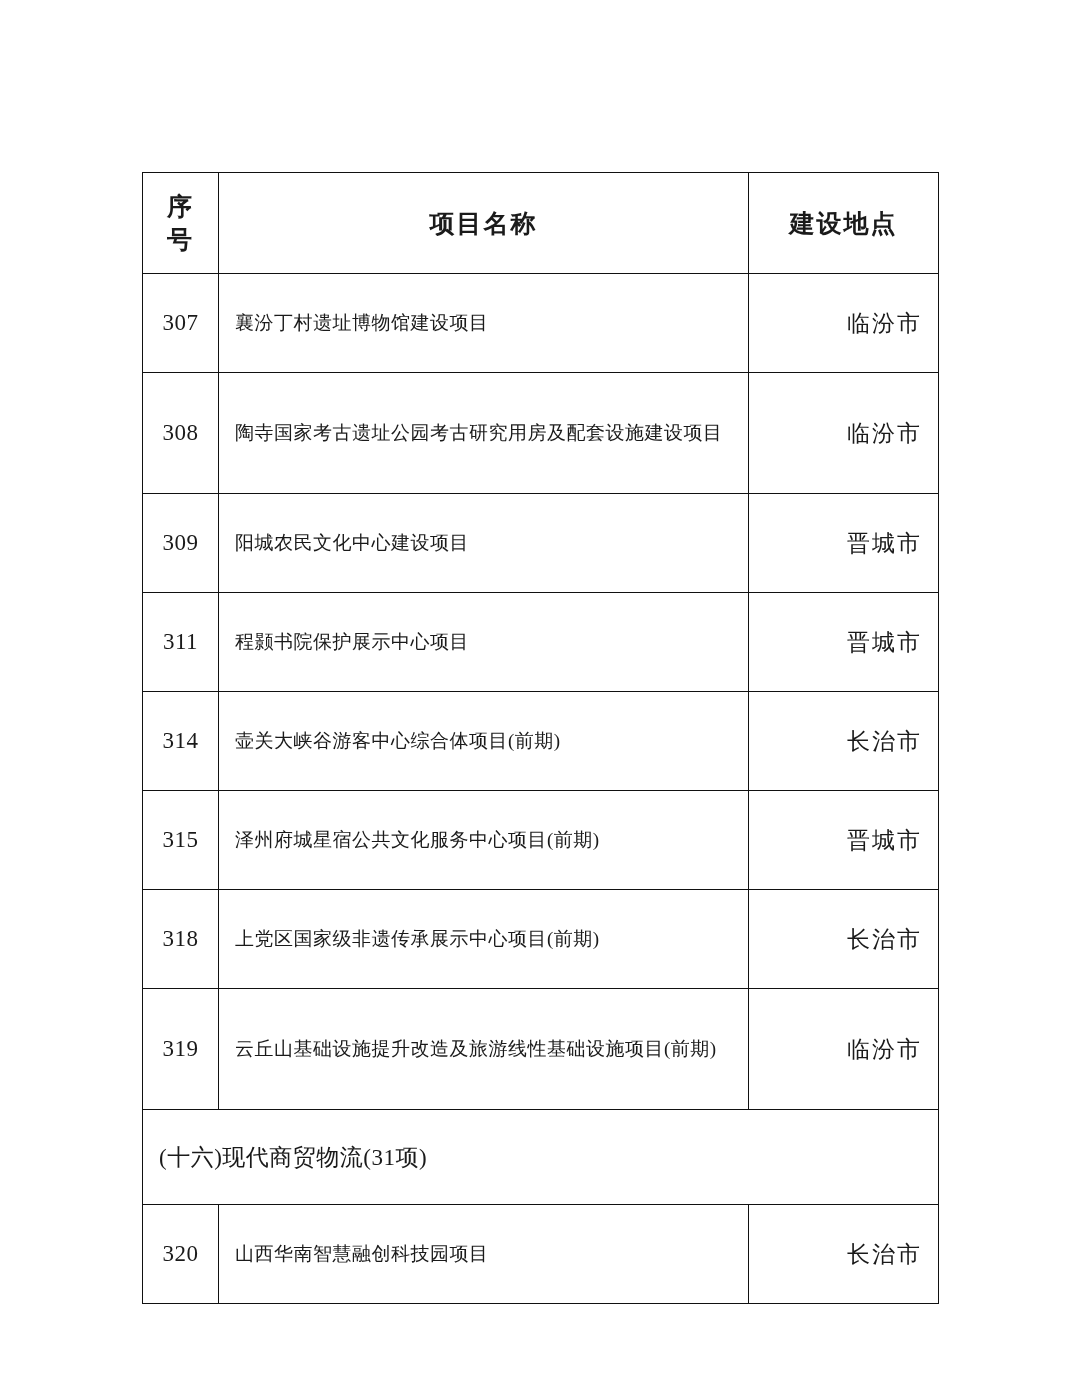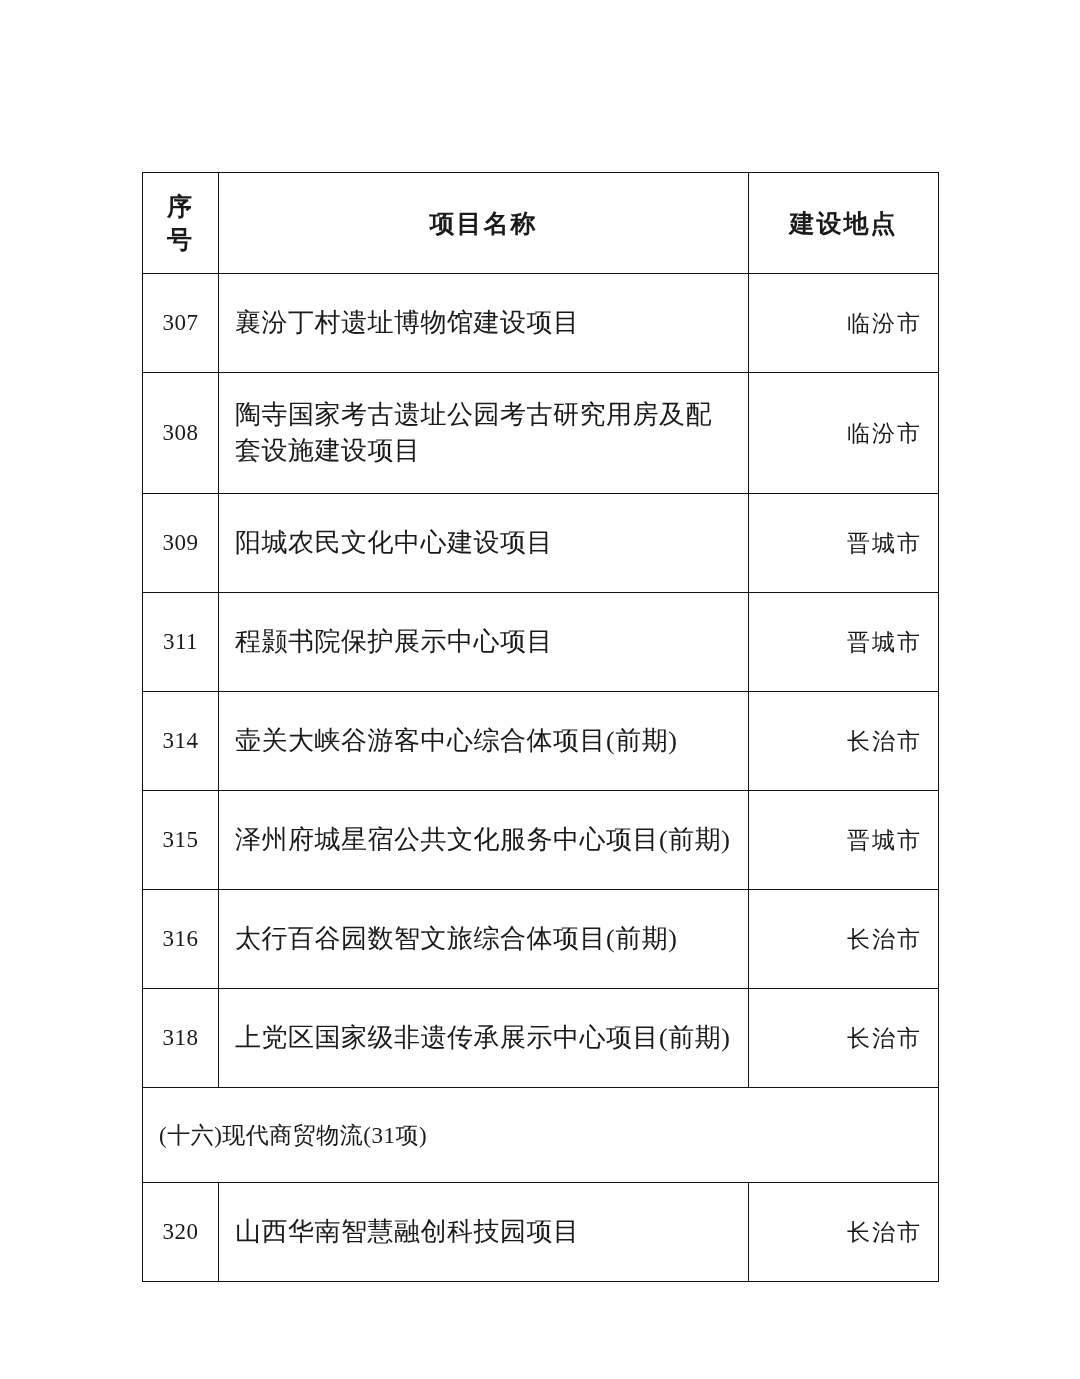--- a/index.html
+++ b/index.html
@@ -50,21 +50,21 @@
     height: 68px;
     font-family: "Liberation Serif", "DejaVu Serif", serif;
   }
   .cell-no {
     text-align: center;
     font-size: 23px;
     letter-spacing: 0.5px;
   }
   .cell-name {
     text-align: left;
-    font-size: 26px;
+    font-size: 19px;
     padding: 8px 10px 8px 14px;
     line-height: 1.38;
     letter-spacing: 0.5px;
   }
   .cell-loc {
     text-align: right;
     font-size: 23px;
     letter-spacing: 2px;
   }
   tr.row-1 td { height: 66px; }
@@ -120,28 +120,28 @@
             <td class="cell-no">314</td>
             <td class="cell-name nowrap-name">壶关大峡谷游客中心综合体项目(前期)</td>
             <td class="cell-loc">长治市</td>
           </tr>
           <tr class="row-1">
             <td class="cell-no">315</td>
             <td class="cell-name nowrap-name">泽州府城星宿公共文化服务中心项目(前期)</td>
             <td class="cell-loc">晋城市</td>
           </tr>
           <tr class="row-1">
-            <td class="cell-no">316</td>
-            <td class="cell-name nowrap-name">太行百谷园数智文旅综合体项目(前期)</td>
-            <td class="cell-loc">长治市</td>
-          </tr>
-          <tr class="row-1">
             <td class="cell-no">318</td>
             <td class="cell-name nowrap-name">上党区国家级非遗传承展示中心项目(前期)</td>
             <td class="cell-loc">长治市</td>
+          </tr>
+          <tr class="row-2">
+            <td class="cell-no">319</td>
+            <td class="cell-name">云丘山基础设施提升改造及旅游线性基础设施项目(前期)</td>
+            <td class="cell-loc">临汾市</td>
           </tr>
           <tr class="section-row">
             <td colspan="3">(十六)现代商贸物流(31项)</td>
           </tr>
           <tr class="row-1">
             <td class="cell-no">320</td>
             <td class="cell-name nowrap-name">山西华南智慧融创科技园项目</td>
             <td class="cell-loc">长治市</td>
           </tr>
         </tbody>

